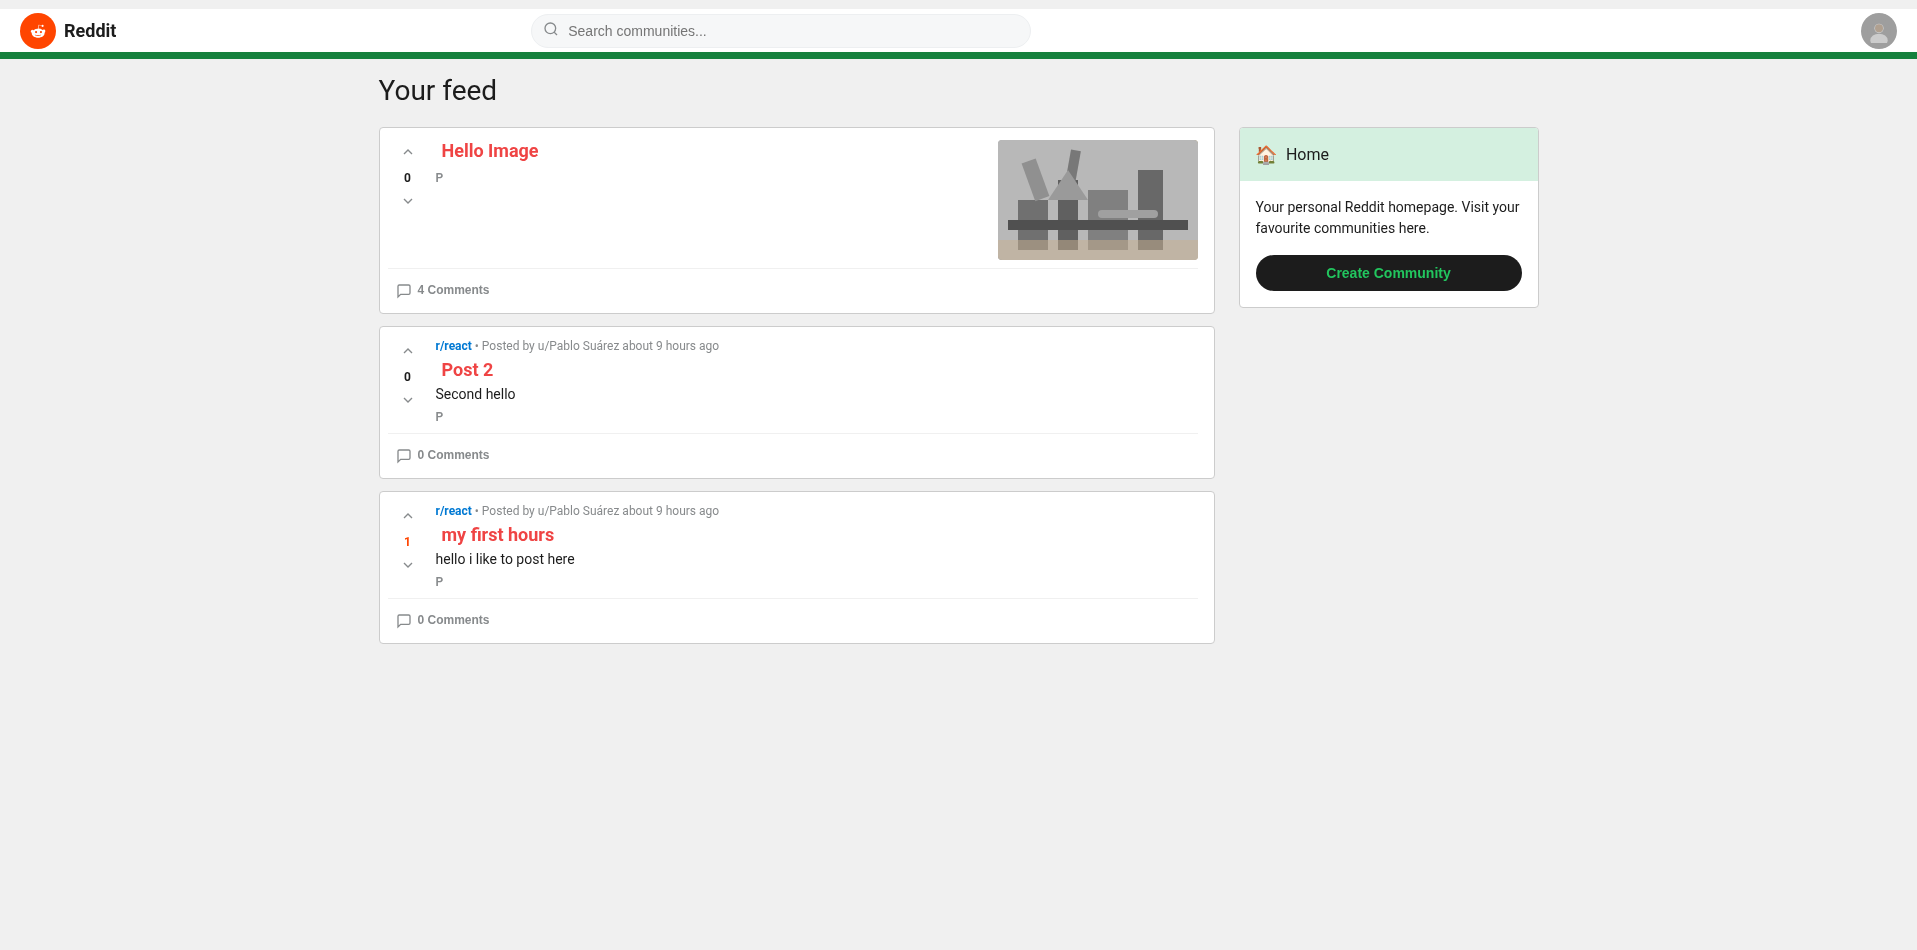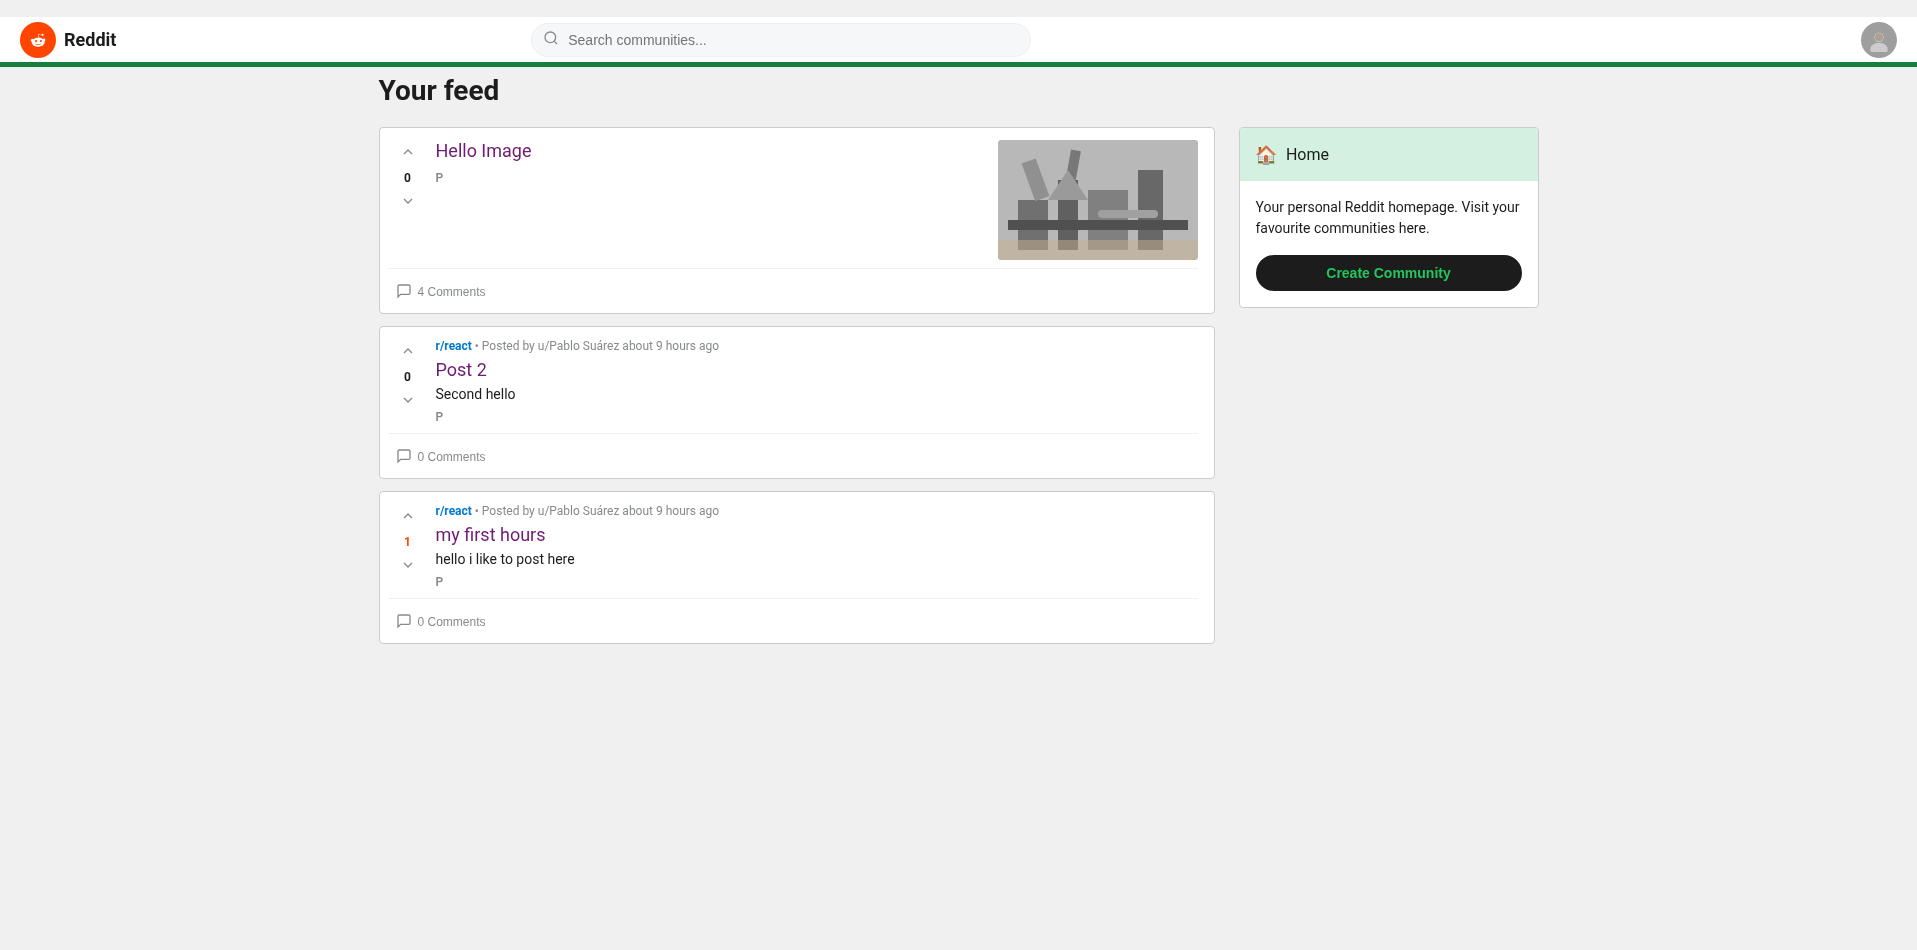--- a/index.html
+++ b/index.html
@@ -1,27 +1,27 @@
 <!DOCTYPE html>
 <html><head>
   <meta charset="utf-8">
   <style>
     * { box-sizing: border-box; margin: 0; padding: 0; }
     body { font-family: -apple-system, BlinkMacSystemFont, 'Segoe UI', Roboto, sans-serif; background: #f0f0f0; color: #1c1c1c; }
 
     
     .header {
       background: #ffffff;
-      border-bottom: 5px solid #15803d;
+      border-bottom: 7px solid #15803d;
       height: 50px;
       display: flex;
       align-items: center;
       padding: 16px 20px;
       position: sticky;
-      top: 17px;
+      top: 9px;
       z-index: 100;
     }
     .header-logo {
       display: flex;
       align-items: center;
       gap: 8px;
       text-decoration: none;
       color: #1c1c1c;
     }
     .reddit-icon {
@@ -89,21 +89,21 @@
     }
 
     
     .page-container {
       max-width: 1200px;
       margin: 0 auto;
       padding: 24px 20px;
     }
     .page-title {
       font-size: 28px;
-      font-weight: 700;
+      font-weight: 400;
       margin-bottom: 20px;
     }
     .content-layout {
       display: flex;
       gap: 24px;
       align-items: flex-start;
     }
     .feed-column {
       flex: 1;
       min-width: 0;
@@ -173,23 +173,24 @@
     .post-body {
       display: flex;
       gap: 12px;
       align-items: flex-start;
     }
     .post-text-area {
       flex: 1;
     }
     .post-title {
       font-size: 18px;
-      font-weight: 400;
+      font-weight: 700;
       margin-bottom: 6px;
-      color: #701a75;
+      color: #ef4444;
+      margin-left: 6px;
     }
     .post-body-text {
       font-size: 14px;
       color: #1c1c1c;
       margin-bottom: 4px;
     }
     .post-type-badge {
       font-size: 12px;
       color: #878a8c;
       font-weight: 600;
@@ -214,28 +215,28 @@
     .post-footer {
       display: flex;
       align-items: center;
       gap: 4px;
       padding: 8px 0;
       margin-top: 4px;
       border-top: 1px solid #f0f0f0;
     }
     .comment-btn {
       display: flex;
-      align-items: flex-end;
+      align-items: flex-start;
       gap: 6px;
       background: none;
       border: none;
       cursor: pointer;
       color: #878a8c;
       font-size: 12px;
-      font-weight: 400;
+      font-weight: 700;
       padding: 6px 8px;
       border-radius: 2px;
     }
 
     
     .sidebar-card {
       background: white;
       border: 1px solid #ccc;
       border-radius: 4px;
       overflow: hidden;

